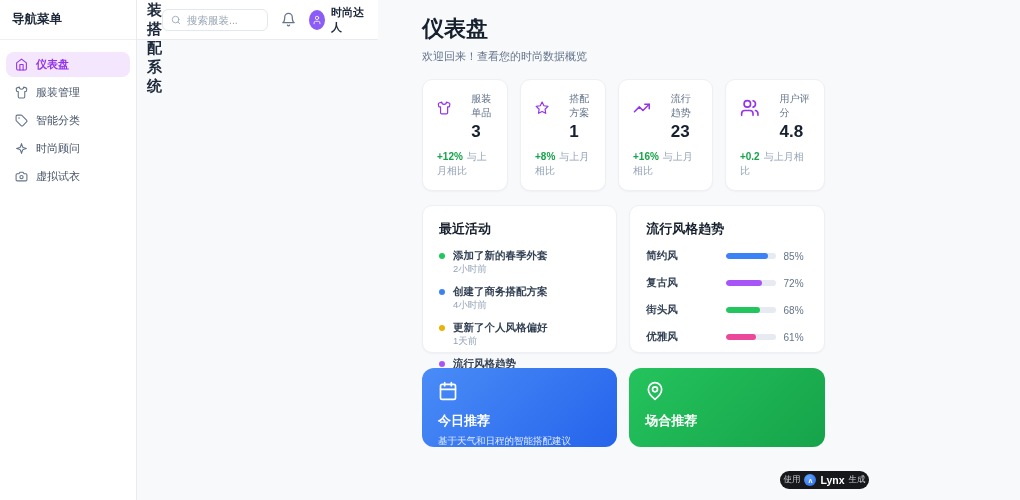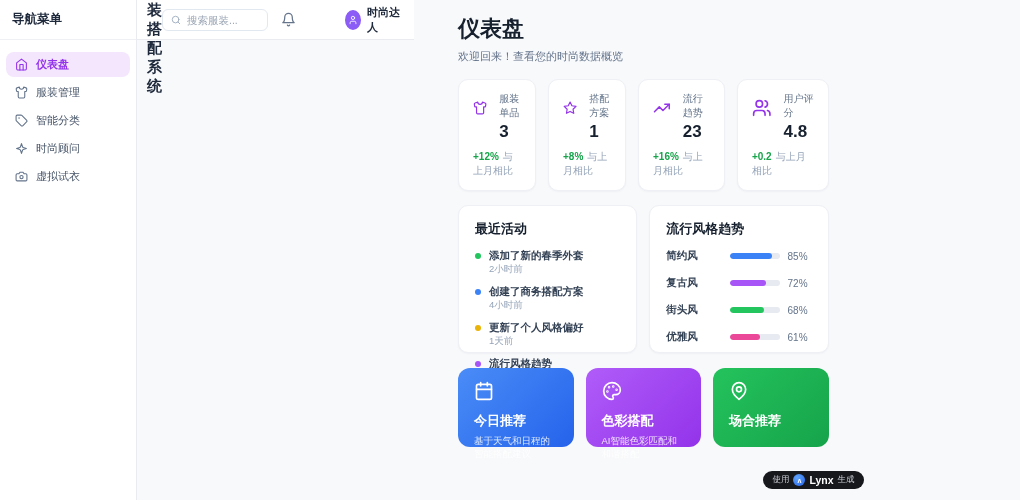--- a/index.html
+++ b/index.html
@@ -19,33 +19,33 @@
   
   .main { flex:1; display:flex; flex-direction:row; position:relative; }
   .topbar { height:40px; min-height:40px; background:#fff; border-bottom:1px solid #e9ebf0; display:flex; align-items:center; justify-content:space-between; padding:0 12px 0 10px; }
   .topbar-title { font-size:15px; font-weight:bold; color:#1e293b; }
   .topbar-right { display:flex; align-items:center; gap:13px; }
   .searchbox { display:flex; align-items:center; gap:6px; width:126px; height:22px; border:1px solid #e2e8f0; border-radius:6px; background:#fff; padding:0 8px; }
   .searchbox svg { width:10px; height:10px; stroke:#94a3b8; flex:0 0 auto; }
   .searchbox input { border:none; outline:none; width:100%; font-size:10.5px; color:#334155; font-family:inherit; background:transparent; }
   .searchbox input::placeholder { color:#9aa5b4; }
   .bell svg { width:15px; height:15px; stroke:#64748b; display:block; cursor:pointer; }
-  .userchip { display:flex; align-items:center; gap:6px; cursor:pointer;margin-left:36px; }
+  .userchip { display:flex; align-items:center; gap:6px; cursor:pointer; }
   .avatar { width:20px; height:20px; border-radius:50%; background:#8b5cf6; display:flex; align-items:center; justify-content:center; }
   .avatar svg { width:10px; height:10px; stroke:#fff; }
   .username { font-size:11px; font-weight:bold; color:#1e293b; }
 
   
   .content { padding:14px 47px 0 44px; flex:1; }
   .page-title { font-size:22px; font-weight:bold; color:#16202e; }
   .page-subtitle { font-size:11px; color:#64748b; margin-top:5px; }
 
   .stats-row { display:flex; gap:12px; margin-top:15px; }
   .stat-card { flex:1; background:#fff; border:1px solid #eef0f5; border-radius:10px; padding:12px 14px; box-shadow:0 1px 2px rgba(16,24,40,.04); }
-  .stat-top { display:flex; align-items:flex-start; gap:12px; }
+  .stat-top { display:flex; align-items:flex-start; gap:20px; }
   .stat-top svg { width:26px; height:26px; stroke:#9333ea; margin-top:3px; }
   .stat-label { font-size:10px; color:#64748b; }
   .stat-value { font-size:17px; font-weight:bold; color:#16202e; margin-top:2px; }
   .stat-delta-row { margin-top:8px; font-size:10px; color:#94a3b8; }
   .stat-delta { color:#16a34a; font-weight:bold; margin-right:4px; }
 
   .panels-row { display:flex; gap:12px; margin-top:14px; }
   .panel { flex:1; background:#fff; border:1px solid #eef0f5; border-radius:10px; padding:14px 16px; height:148px; box-shadow:0 1px 2px rgba(16,24,40,.04); }
   .panel-title { font-size:13px; font-weight:bold; color:#16202e; margin-bottom:11px; }
 
@@ -60,21 +60,21 @@
   .bar-track { width:50px; height:6px; border-radius:3px; background:#e7eaf0; overflow:hidden; }
   .bar-fill { height:100%; border-radius:3px; }
   .trend-pct { font-size:10px; color:#64748b; width:24px; text-align:left; }
 
   .features-row { display:flex; gap:12px; margin-top:15px; }
   .feature-card { flex:1; border-radius:12px; padding:13px 16px; height:79px; color:#fff; cursor:pointer; }
   .feature-card svg { width:20px; height:20px; stroke:#fff; }
   .feature-title { font-size:13px; font-weight:bold; margin-top:7px; }
   .feature-desc { font-size:9.5px; color:rgba(255,255,255,.85); margin-top:5px; }
 
-  .footer-badge { position:absolute; right:12px; bottom:11px; display:flex; align-items:center; gap:4px; background:#17181c; border-radius:10px; padding:3px 9px; cursor:pointer; }
+  .footer-badge { position:absolute; right:3px; bottom:11px; display:flex; align-items:center; gap:4px; background:#17181c; border-radius:10px; padding:3px 3px; cursor:pointer; }
   .footer-badge .txt { font-size:8.5px; color:#c9cdd4; }
   .footer-badge .brand { font-size:10.5px; font-weight:bold; color:#fff; }
   .lynx-logo { width:12px; height:12px; border-radius:50%; background:radial-gradient(circle at 35% 30%,#60a5fa,#2563eb); display:flex; align-items:center; justify-content:center; }
   .lynx-logo span { color:#fff; font-size:7px; font-weight:bold; line-height:1; }
 
   svg { fill:none; stroke-width:2; stroke-linecap:round; stroke-linejoin:round; }
 </style>
 </head>
 <body>
 
@@ -289,31 +289,20 @@
         <div class="feature-card" style="background: linear-gradient(135deg, rgb(74, 140, 247), rgb(37, 99, 235));">
           <svg viewBox="0 0 24 24">
               <rect x="3" y="4" width="18" height="18" rx="2"></rect>
               <line x1="16" y1="2" x2="16" y2="6"></line>
               <line x1="8" y1="2" x2="8" y2="6"></line>
               <line x1="3" y1="10" x2="21" y2="10"></line>
             </svg>
           <div class="feature-title">今日推荐</div>
           <div class="feature-desc">基于天气和日程的智能搭配建议</div>
         </div>
-        <div class="feature-card" style="background: linear-gradient(135deg, rgb(176, 92, 249), rgb(147, 51, 234));">
-          <svg viewBox="0 0 24 24">
-              <path d="M12 2C6.5 2 2 6.5 2 12s4.5 10 10 10c.93 0 1.65-.75 1.65-1.69 0-.44-.18-.84-.44-1.13-.26-.29-.44-.65-.44-1.12a1.64 1.64 0 0 1 1.67-1.67h2c3.05 0 5.55-2.5 5.55-5.55C21.97 6.01 17.46 2 12 2z"></path>
-              <circle cx="13.5" cy="6.5" r="0.5"></circle>
-              <circle cx="17.5" cy="10.5" r="0.5"></circle>
-              <circle cx="8.5" cy="7.5" r="0.5"></circle>
-              <circle cx="6.5" cy="12.5" r="0.5"></circle>
-            </svg>
-          <div class="feature-title">色彩搭配</div>
-          <div class="feature-desc">AI智能色彩匹配和和谐搭配</div>
-        </div>
         <div class="feature-card" style="background: linear-gradient(135deg, rgb(36, 195, 93), rgb(22, 163, 74));">
           <svg viewBox="0 0 24 24">
               <path d="M20 10c0 6-8 12-8 12s-8-6-8-12a8 8 0 0 1 16 0Z"></path>
               <circle cx="12" cy="10" r="3"></circle>
             </svg>
           <div class="feature-title">场合推荐</div>
         </div>
       </div>
     </main>
 

